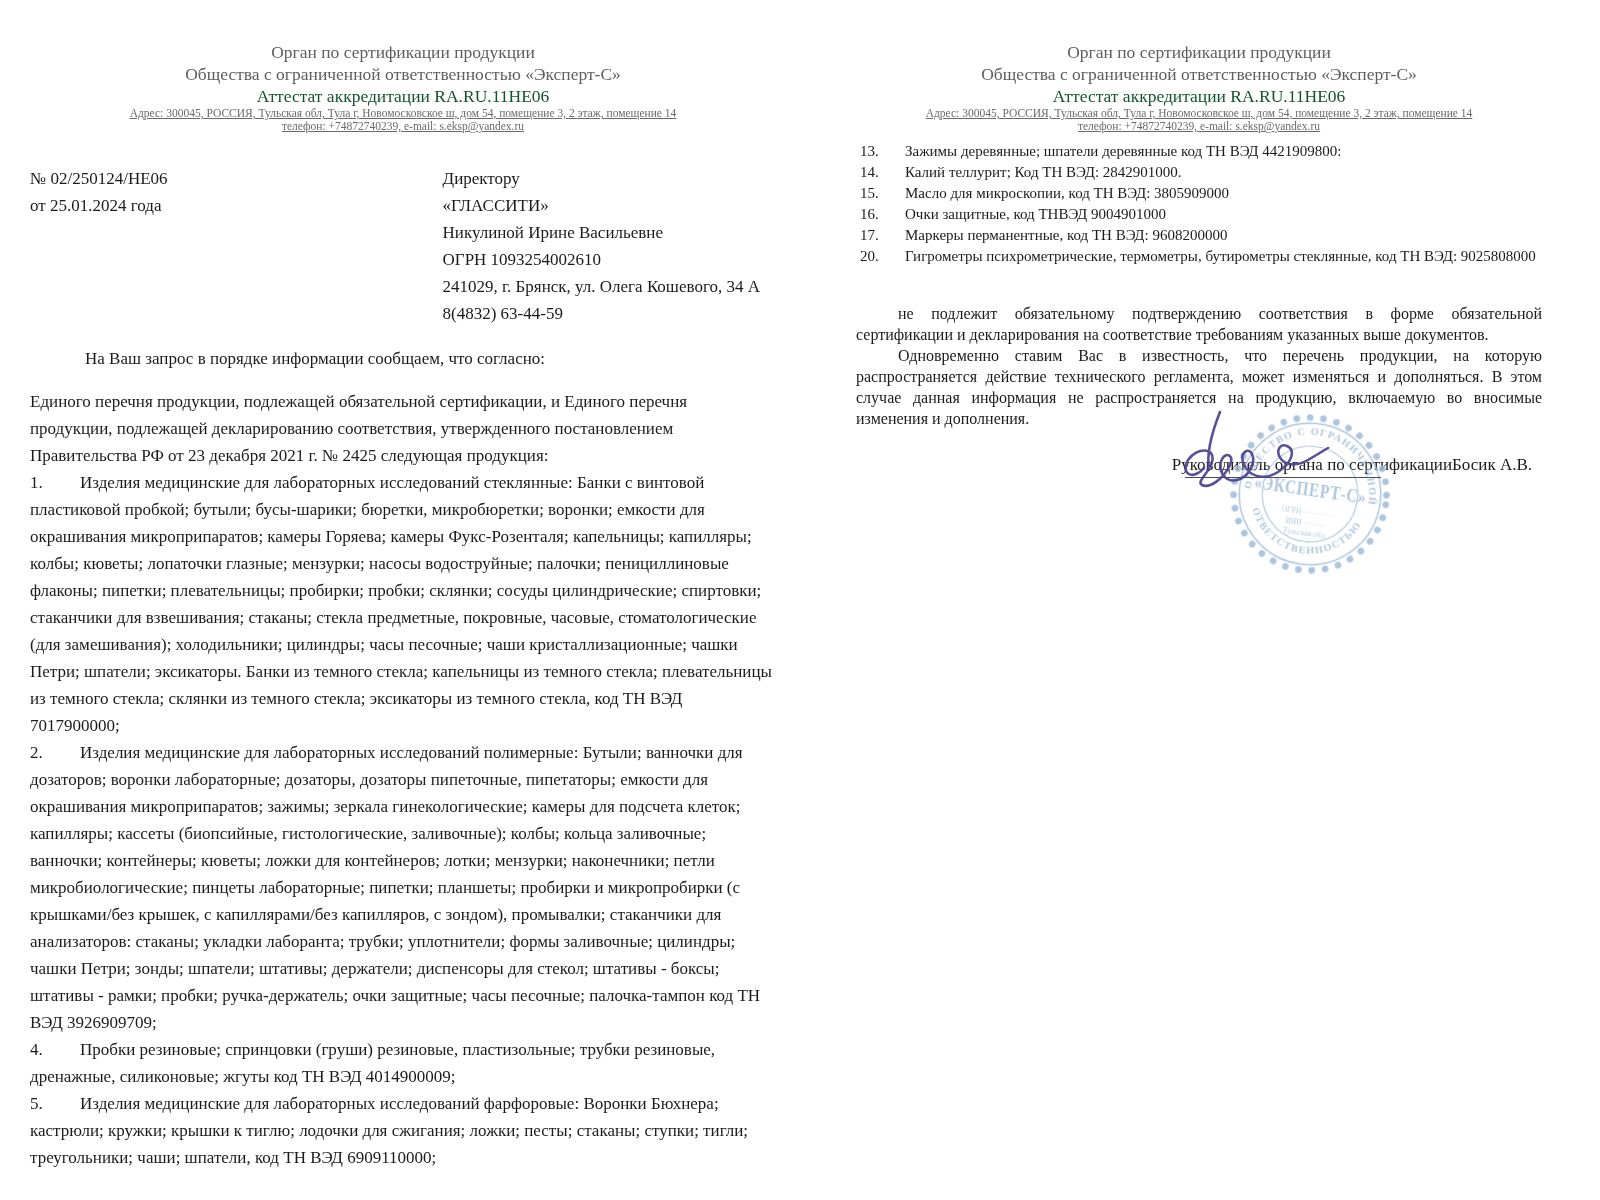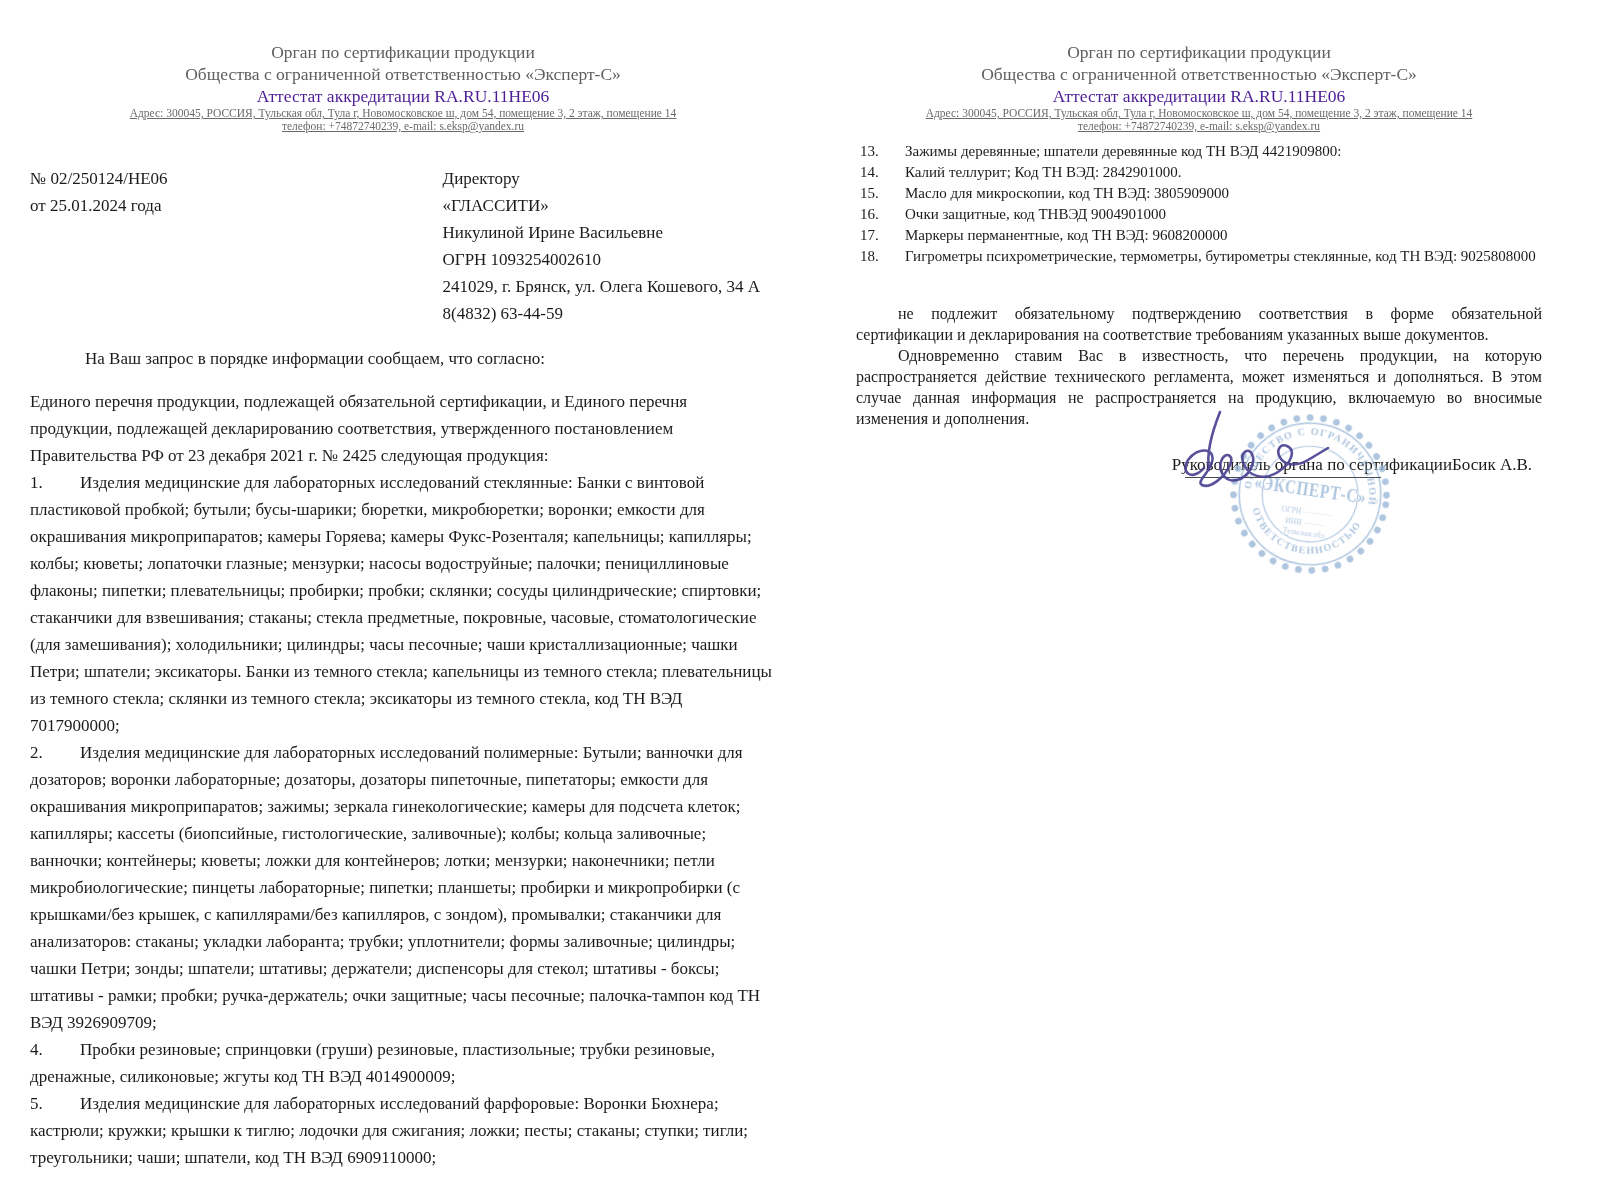--- a/index.html
+++ b/index.html
@@ -9,21 +9,21 @@
     color:#1b1b1b;-webkit-font-smoothing:antialiased;
   }
   .sheet{position:relative;width:1598px;height:1200px;overflow:hidden;background:#ffffff;}
   .page{position:absolute;top:36px;}
   .page-left{left:30px;width:746px;}
   .page-right{left:856px;width:686px;}
 
   
   .letterhead{text-align:center;padding-top:6px;}
   .lh-org{font-size:17.5px;line-height:21.5px;color:#5e5e5e;}
-  .lh-acc{font-size:17.5px;line-height:22px;color:#4c1d95;}
+  .lh-acc{font-size:17.5px;line-height:22px;color:#14532d;}
   .lh-addr{font-size:11.5px;line-height:13px;color:#6a6a6a;text-decoration:underline;}
 
   
   .ref-row{display:flex;justify-content:space-between;margin-top:32px;font-size:17px;line-height:27px;}
   .ref-block{white-space:nowrap;}
   .recipient{text-align:left;padding-right:16px;}
 
   .intro{margin:18px 0 0;font-size:17px;line-height:27px;text-indent:55px;}
   .legal{margin:16px 0 0;font-size:17px;line-height:27px;max-width:712px;}
 
@@ -96,21 +96,21 @@
       <div class="lh-addr">Адрес: 300045, РОССИЯ, Тульская обл, Тула г, Новомосковское ш, дом 54, помещение 3, 2 этаж, помещение 14</div>
       <div class="lh-addr">телефон: +74872740239, e-mail: s.eksp@yandex.ru</div>
     </header>
 
     <div class="items2">
       <p class="item2"><span class="num">13.</span><span>Зажимы деревянные; шпатели деревянные код ТН ВЭД 4421909800:</span></p>
       <p class="item2"><span class="num">14.</span><span>Калий теллурит; Код ТН ВЭД: 2842901000.</span></p>
       <p class="item2"><span class="num">15.</span><span>Масло для микроскопии, код ТН ВЭД: 3805909000</span></p>
       <p class="item2"><span class="num">16.</span><span>Очки защитные, код ТНВЭД 9004901000</span></p>
       <p class="item2"><span class="num">17.</span><span>Маркеры перманентные, код ТН ВЭД: 9608200000</span></p>
-      <p class="item2"><span class="num">18.</span><span>Гигрометры психрометрические, термометры, бутирометры стеклянные, код ТН ВЭД: 9025808000</span></p>
+      <p class="item2"><span class="num">20.</span><span>Гигрометры психрометрические, термометры, бутирометры стеклянные, код ТН ВЭД: 9025808000</span></p>
     </div>
 
     <div class="paras">
       <p class="jpara">не подлежит обязательному подтверждению соответствия в форме обязательной сертификации и декларирования на соответствие требованиям указанных выше документов.</p>
       <p class="jpara">Одновременно ставим Вас в известность, что перечень продукции, на которую распространяется действие технического регламента, может изменяться и дополняться. В этом случае данная информация не распространяется на продукцию, включаемую во вносимые изменения и дополнения.</p>
     </div>
 
     <svg class="stamp" viewBox="-90 -90 180 180" xmlns="http://www.w3.org/2000/svg">
       <defs>
         <filter id="fuzz" x="-20%" y="-20%" width="140%" height="140%">

